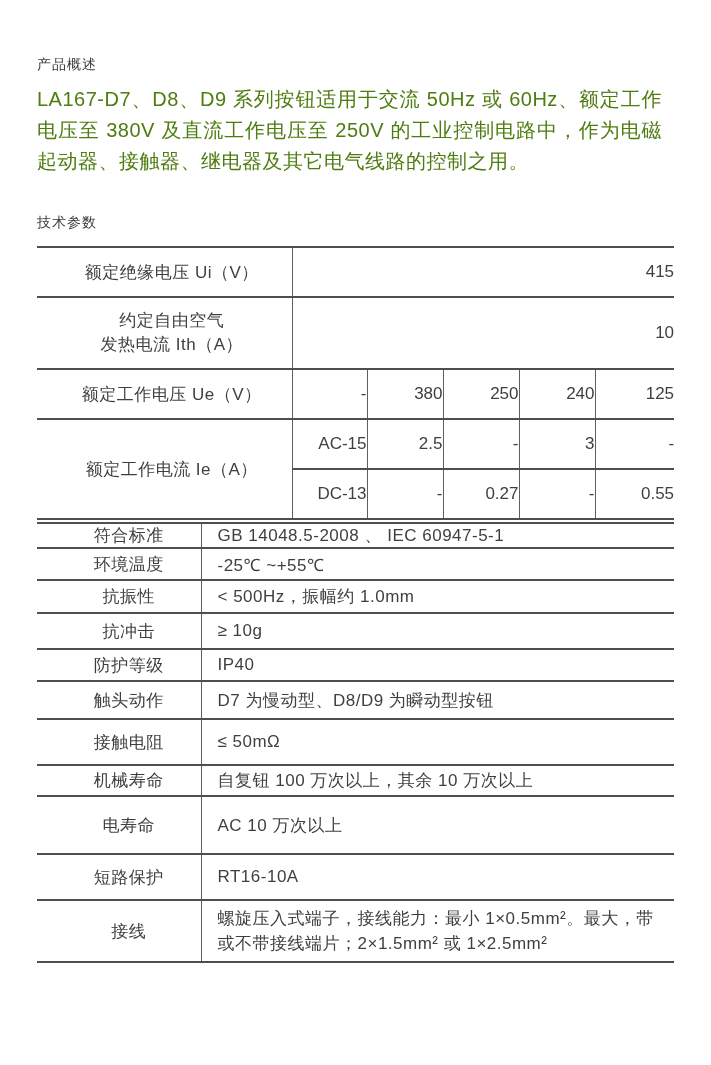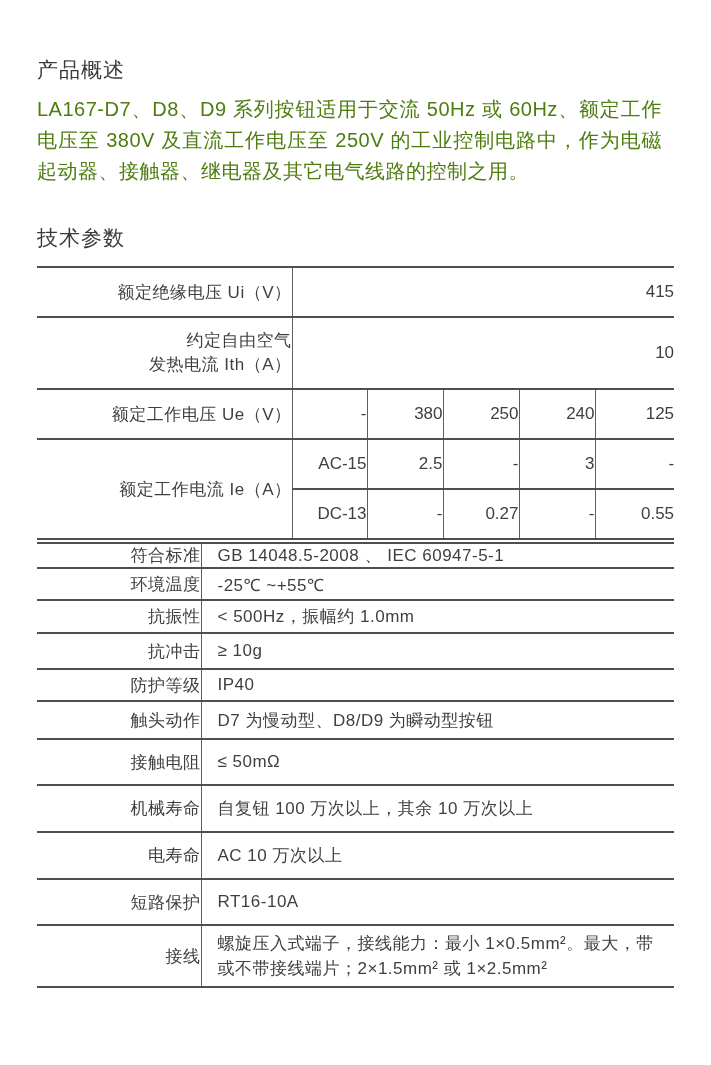--- a/index.html
+++ b/index.html
@@ -13,21 +13,21 @@
     height: 1065px;
     box-sizing: border-box;
     padding: 56px 37px 0 37px;
     background: #ffffff;
     font-family: "Liberation Sans", sans-serif;
     color: #3e3e3e;
     overflow: hidden;
   }
   .section-title {
     margin: 0;
-    font-size: 21px;
+    font-size: 14px;
     font-weight: 500;
     color: #3a3a3a;
     letter-spacing: 1px;
   }
   .overview-body {
     margin: 10px 12px 0 0;
     font-size: 20px;
     line-height: 31px;
     color: #4d7c0f;
     letter-spacing: 0.5px;
@@ -42,21 +42,21 @@
     width: 637px;
     font-size: 17px;
     color: #3f3f3f;
   }
   .t1 { margin-top: 14px; border-bottom: 2px solid #4f4f4f; }
   .t2 { margin-top: 2px;  border-bottom: 2px solid #4f4f4f; }
   td { padding: 0; vertical-align: middle; }
   .t1 tr > td { border-top: 2px solid #4f4f4f; }
   .t2 tr > td { border-top: 2px solid #4f4f4f; }
   .lbl {
-    text-align: right;
+    text-align: center;
     padding-left: 15px;
     letter-spacing: 0.5px;
   }
   .t2 .lbl { padding-left: 20px; }
   .val {
     text-align: left;
     padding-left: 16px;
     padding-right: 10px;
     letter-spacing: 0.5px;
   }
@@ -148,25 +148,25 @@
       <td class="val vl">IP40</td>
     </tr>
     <tr style="height:38px">
       <td class="lbl">触头动作</td>
       <td class="val vl">D7 为慢动型、D8/D9 为瞬动型按钮</td>
     </tr>
     <tr style="height:46px">
       <td class="lbl">接触电阻</td>
       <td class="val vl">≤ 50mΩ</td>
     </tr>
-    <tr style="height:47px">
+    <tr style="height:31px">
       <td class="lbl">机械寿命</td>
       <td class="val vl">自复钮 100 万次以上，其余 10 万次以上</td>
     </tr>
-    <tr style="height:47px">
+    <tr style="height:58px">
       <td class="lbl">电寿命</td>
       <td class="val vl">AC 10 万次以上</td>
     </tr>
     <tr style="height:46px">
       <td class="lbl">短路保护</td>
       <td class="val vl">RT16-10A</td>
     </tr>
     <tr style="height:62px">
       <td class="lbl">接线</td>
       <td class="val vl wrap2">螺旋压入式端子，接线能力：最小 1×0.5mm²。最大，带或不带接线端片；2×1.5mm² 或 1×2.5mm²</td>

